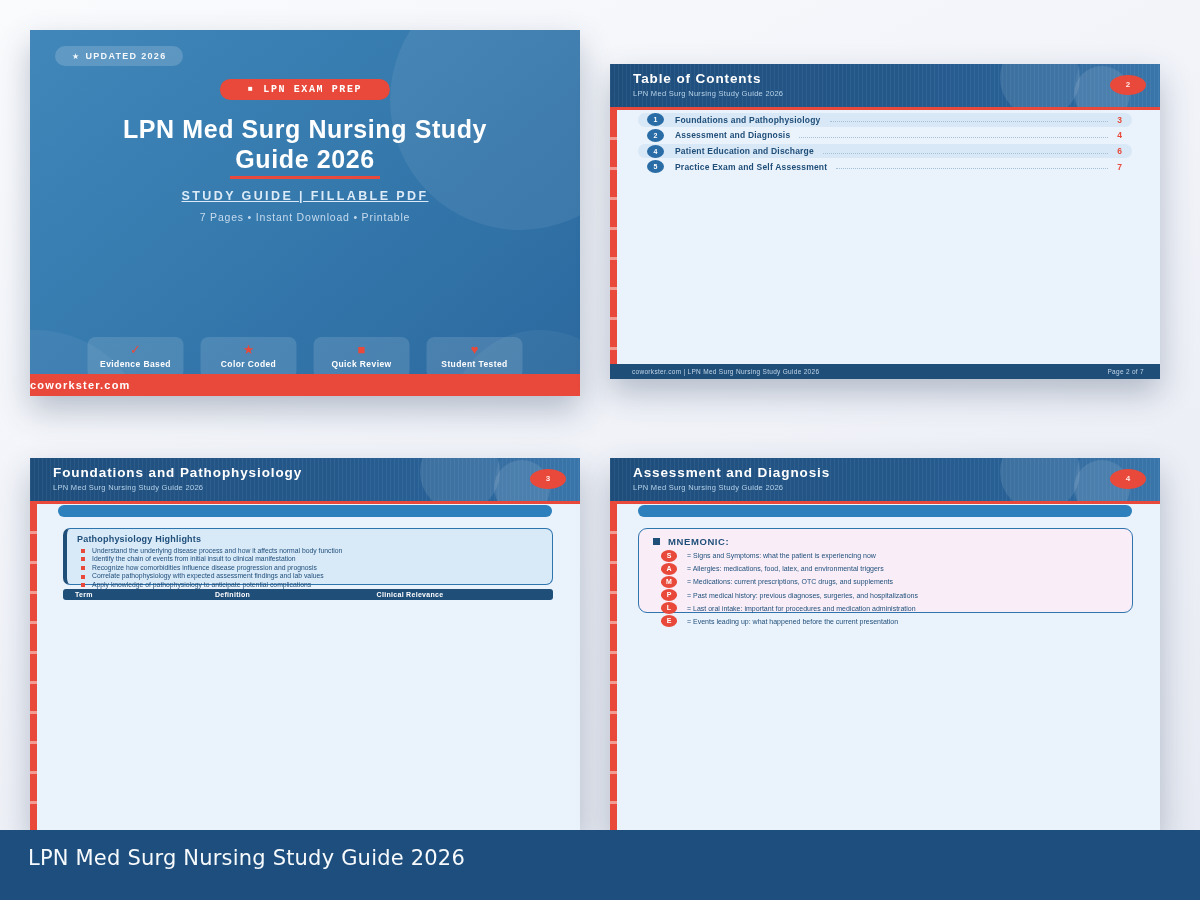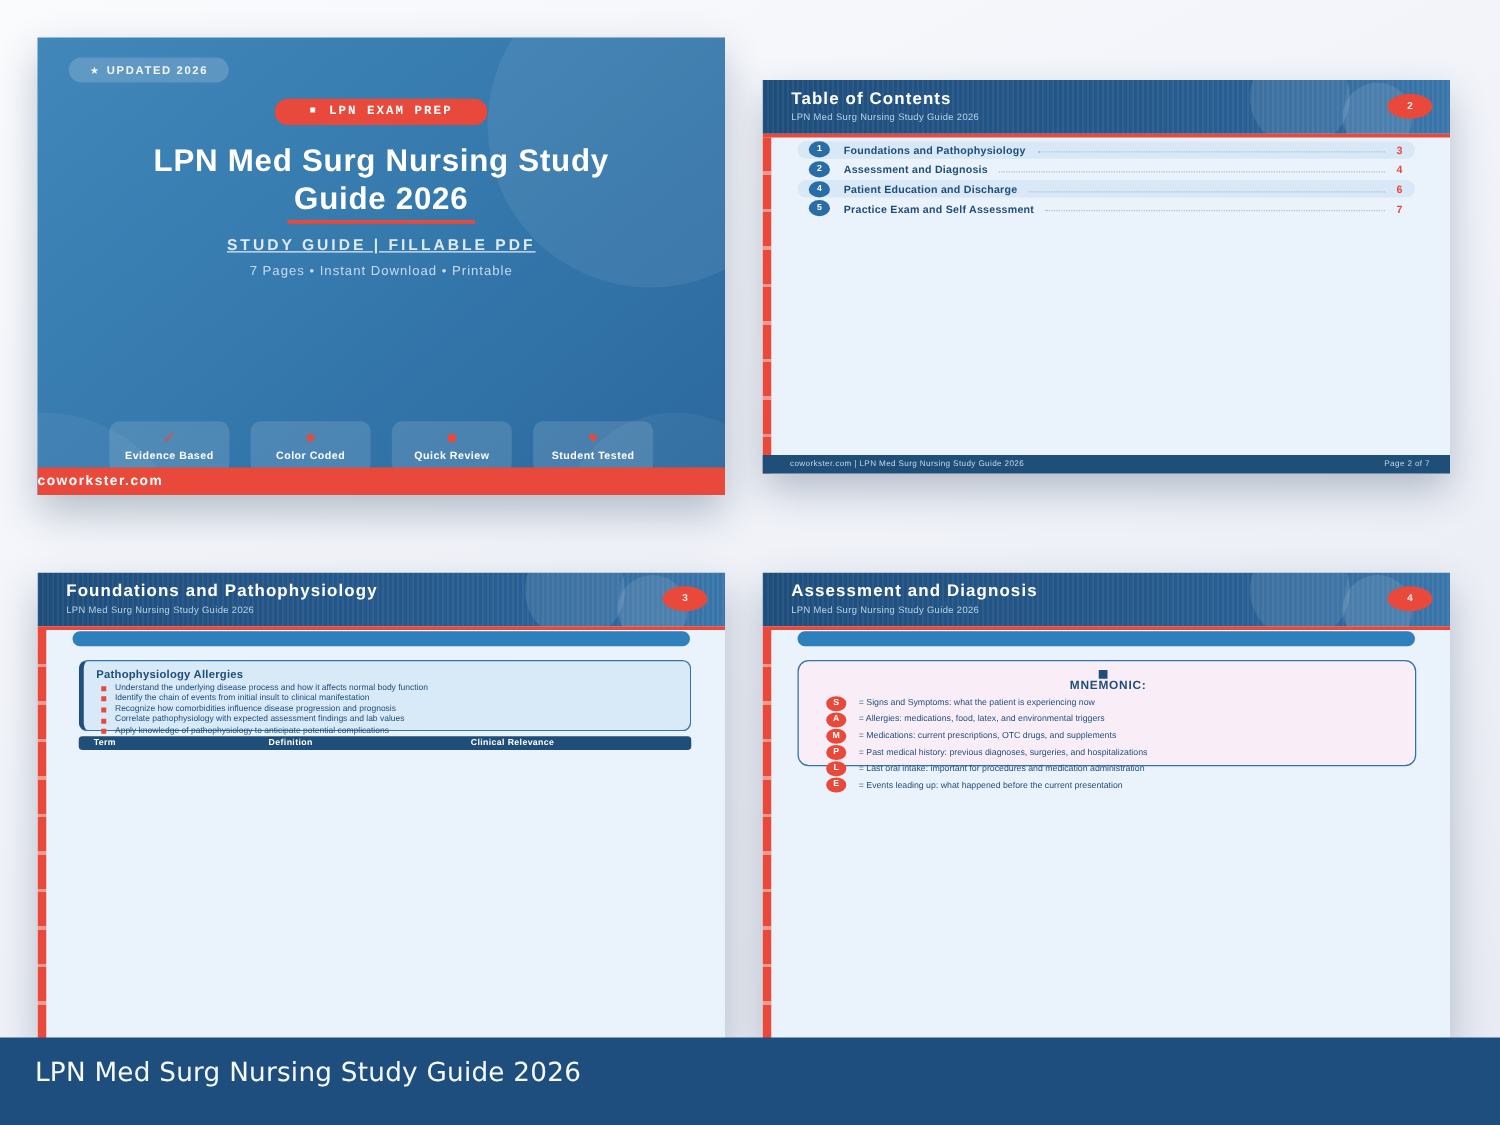--- a/index.html
+++ b/index.html
@@ -73,21 +73,21 @@
   .hl-item{display:flex;align-items:center;color:#1f4e79;font-size:6.8px;line-height:8.6px;white-space:nowrap;}
   .hl-bullet{flex:none;width:4px;height:4px;background:#e8493a;margin:0 7px 0 4px;}
   .tbl-head{position:absolute;left:33px;right:27px;top:131px;height:11px;background:#1f4e79;border-radius:3px;
     display:flex;align-items:center;color:#ffffff;font-size:7px;font-weight:bold;letter-spacing:.3px;}
   .tbl-head .c1{width:31%;padding-left:12px;box-sizing:border-box;}
   .tbl-head .c2{width:33%;}
   .tbl-head .c3{flex:1;}
 
   .mn-box{position:absolute;left:28px;right:27px;top:70px;height:85px;box-sizing:border-box;
     background:#f9eef8;border:1.5px solid #2e74ad;border-radius:9px;padding:7px 12px 0 14px;}
-  .mn-title{display:flex;align-items:center;color:#1f4e79;font-size:9.5px;font-weight:bold;letter-spacing:.6px;margin-bottom:3px;flex-direction:column;}
+  .mn-title{display:flex;align-items:center;color:#1f4e79;font-size:9.5px;font-weight:bold;letter-spacing:.6px;margin-bottom:3px;}
   .mn-sq{width:7px;height:7px;background:#1f4e79;margin-right:8px;}
   .mn-item{display:flex;align-items:center;margin-bottom:1.6px;}
   .mn-letter{flex:none;width:16px;height:11.5px;border-radius:50%;background:#e8493a;color:#fff;
     font-size:7px;font-weight:bold;text-align:center;line-height:11.5px;margin:0 10px 0 8px;}
   .mn-text{color:#1f4e79;font-size:7px;white-space:nowrap;}
 
   
   .caption-bar{position:absolute;left:0;right:0;top:830px;height:70px;background:#1d4e7d;z-index:5;}
   .caption-title{position:absolute;left:28px;top:16px;color:#f7fafc;font-size:21px;letter-spacing:.2px;
     font-family:"DejaVu Sans","Liberation Sans",sans-serif;}
@@ -185,21 +185,21 @@
     <div class="blob hb1"></div>
     <div class="blob hb2"></div>
     <div class="blob hb3"></div>
     <div class="ttl">Foundations and Pathophysiology</div>
     <div class="sub">LPN Med Surg Nursing Study Guide 2026</div>
     <div class="page-badge">3</div>
   </div>
   <div class="left-strip"></div>
   <div class="section-bar"></div>
   <div class="hl-box">
-    <div class="hl-title">Pathophysiology Allergies</div>
+    <div class="hl-title">Pathophysiology Highlights</div>
     <div>
 
         <div class="hl-item">
           <span class="hl-bullet"></span>
           <span>Understand the underlying disease process and how it affects normal body function</span>
         </div>
 
         <div class="hl-item">
           <span class="hl-bullet"></span>
           <span>Identify the chain of events from initial insult to clinical manifestation</span>

